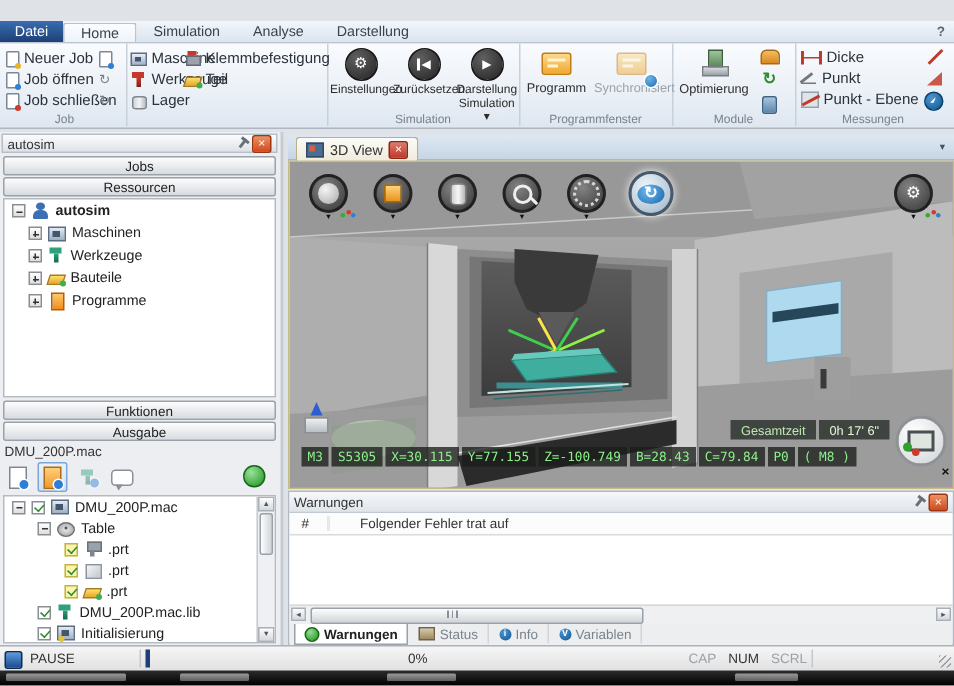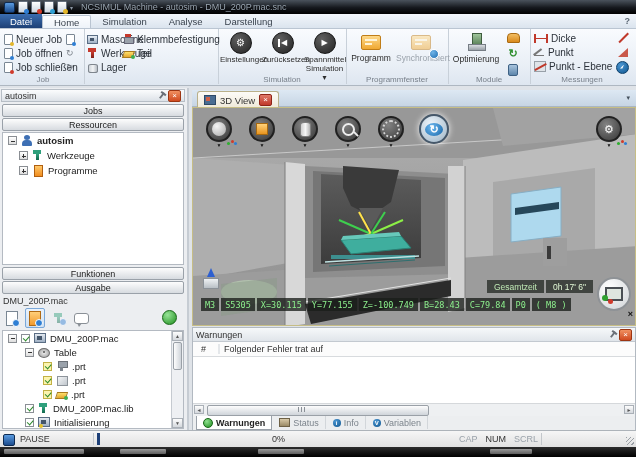--- a/index.html
+++ b/index.html
@@ -203,21 +203,21 @@
   
   #warn{position:absolute;left:192px;top:327px;width:444px;height:103px;background:#fff;
     border:1px solid #b2b9c1;box-sizing:border-box;}
   .whead{height:13px;background:linear-gradient(#f6f8fa,#e0e5ea);border-bottom:1px solid #c3c9d0;
     display:flex;align-items:center;padding:0 3px;font-size:9px;color:#333;}
   .whead .sp{flex:1;}
   .wcols{height:14px;background:#fcfcfc;border-bottom:1px solid #d8dbde;display:flex;align-items:center;
     font-size:9px;color:#333;position:relative;}
   .wc-hash{width:26px;padding-left:8px;border-right:1px solid #e4e7ea;box-sizing:border-box;}
   .wc-msg{flex:1;padding-left:6px;}
-  .wc-err{width:136px;border-left:1px solid #e4e7ea;padding-left:4px;box-sizing:border-box;}
+  .wc-err{width:136px;border-left:1px solid #e4e7ea;padding-left:20px;box-sizing:border-box;}
   .wbody{height:46px;background:#fff;}
   .hsb{height:12px;background:#eef0f2;border-top:1px solid #d5d8db;position:relative;}
   .hsb .ar{position:absolute;top:1px;width:10px;height:9px;background:linear-gradient(#fdfdfd,#d4d8dd);
     border:1px solid #aab0b7;box-sizing:border-box;font-size:5px;color:#555;text-align:center;line-height:8px;}
   .hsb .thumb{position:absolute;left:14px;top:1px;width:220px;height:9px;background:linear-gradient(#fdfdfd,#cfd4da);
     border:1px solid #9aa0a7;border-radius:2px;}
   .hsb .grip{position:absolute;left:105px;top:3px;width:8px;height:5px;
     background:repeating-linear-gradient(90deg,#8a9097 0 1px,transparent 1px 3px);}
   .wtabs{height:15px;background:#eceef0;display:flex;align-items:flex-start;padding-left:3px;gap:1px;}
   .wtab{display:flex;align-items:center;gap:3px;height:13px;padding:0 6px;font-size:9px;color:#7c848c;
@@ -241,37 +241,20 @@
   .grip{position:absolute;right:2px;bottom:2px;width:8px;height:8px;
     background:repeating-linear-gradient(135deg,#9aa0a6 0 1px,transparent 1px 3px);}
   #tbar{position:absolute;left:0;top:447px;width:636px;height:10px;background:linear-gradient(#2c2c2c,#000);}
   #tbar i{position:absolute;top:2px;height:5px;background:linear-gradient(#9a9a9a,#5f5f5f);border-radius:1px;}
 </style>
 </head>
 <body>
 
 <div id="window">
 
-  <div class="titlebar">
-    <span class="appbadge"></span>
-    <span class="qat">
-        <i class="c-blue"></i>
-      </span>
-    <span class="qat">
-        <i class="c-red"></i>
-      </span>
-    <span class="qat">
-        <i class="c-play"></i>
-      </span>
-    <span class="qat">
-        <i class="c-yel"></i>
-      </span>
-    <span class="qcaret">▾</span>
-    <span class="wtitle">NCSIMUL Machine - autosim - DMU_200P.mac.snc</span>
-  </div>
 
   <div class="menurow">
     <div class="filebtn">Datei</div>
     <div class="mtab active">Home</div>
     <div class="mtab">Simulation</div>
     <div class="mtab">Analyse</div>
     <div class="mtab">Darstellung</div>
     <div class="menuright">
       <span class="helpq">?</span>
     </div>
@@ -346,21 +329,21 @@
         <div class="circ">
             <span class="skipbar"></span>
             <span style="font-size:8px;">◀</span>
           </div>
         <div class="simlbl">Zurücksetzen</div>
       </div>
       <div class="simbtn" style="left:86px;">
         <div class="circ">
             <span style="font-size:8px;">▶</span>
           </div>
-        <div class="simlbl"><span>Spannmittel Simulation</span> <span>▾</span></div>
+        <div class="simlbl"><span>Darstellung Simulation</span> <span>▾</span></div>
       </div>
       <div class="rlabel">Simulation</div>
     </div>
 
     <div class="rgroup" style="left:346px;width:102px;">
       <div class="pfbtn" style="left:2px;width:46px;">
         <div class="pfico"></div>
         <div class="pflbl">Programm</div>
       </div>
       <div class="pfbtn" style="left:50px;width:50px;">
@@ -429,22 +412,32 @@
       </div>
 
     <div class="treebox" style="top:44px;height:133px;">
       <div class="trow" style="font-weight:bold;">
         <span class="exp"></span>
         <span class="i12 person"></span>
         <span>autosim</span>
       </div>
       <div class="trow" style="padding-left:16px;">
         <span class="exp plus"></span>
+        <span class="i12 machico"></span>
+        <span>Maschinen</span>
+      </div>
+      <div class="trow" style="padding-left:16px;">
+        <span class="exp plus"></span>
         <span class="ttool grn"></span>
         <span>Werkzeuge</span>
+      </div>
+      <div class="trow" style="padding-left:16px;">
+        <span class="exp plus"></span>
+        <span class="i11 ic-teil"></span>
+        <span>Bauteile</span>
       </div>
       <div class="trow" style="padding-left:16px;">
         <span class="exp plus"></span>
         <span class="i12 odoc"></span>
         <span>Programme</span>
       </div>
     </div>
 
     <div class="sbtn" style="top:179px;">
         <span>Funktionen</span>

